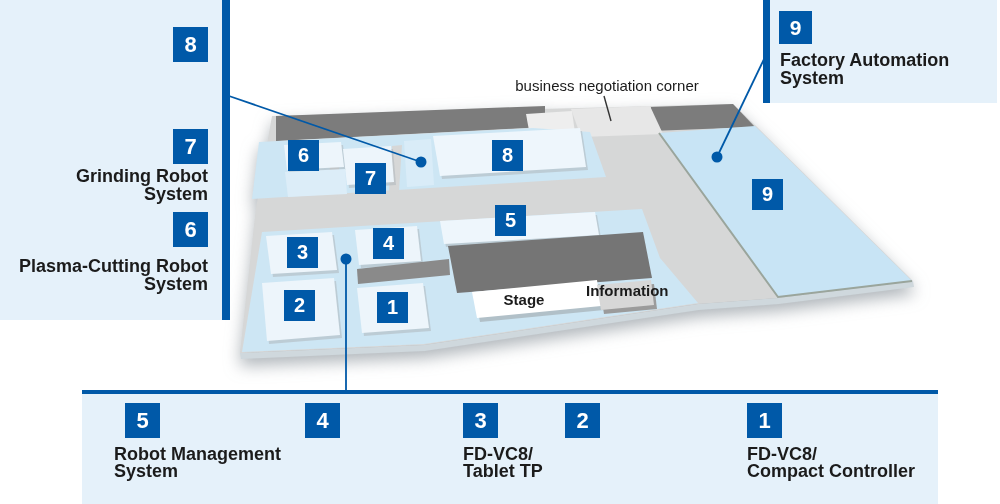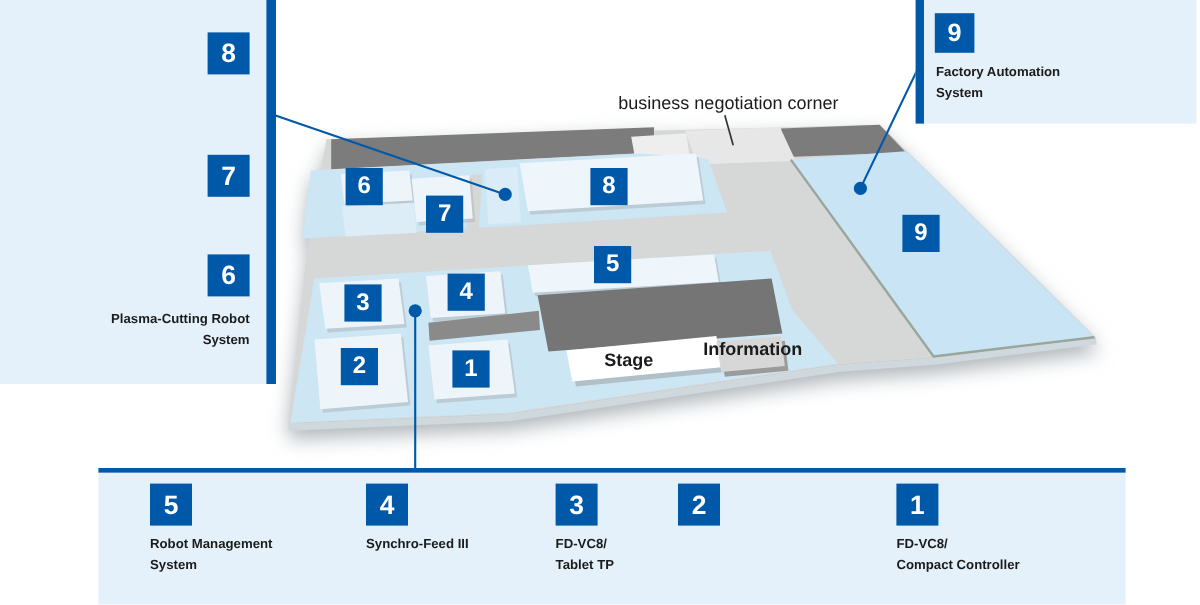--- a/index.html
+++ b/index.html
@@ -13,21 +13,21 @@
   .panel{position:absolute;background:#e5f1fa;}
   .vbar{position:absolute;background:#0059a8;}
   .hbar{position:absolute;background:#0059a8;}
   .badge{
     position:absolute;background:#0059a8;color:#fff;
     font-weight:700;text-align:center;
   }
   .badge.lg{width:35px;height:35px;font-size:22px;line-height:35px;}
   .badge.md{width:33px;height:33px;font-size:21px;line-height:33px;}
   .lbl{
-    position:absolute;color:#1b1b1b;font-size:11px;font-weight:700;
+    position:absolute;color:#1b1b1b;font-size:18px;font-weight:700;
     line-height:17.5px;white-space:pre-line;
   }
   .lbl.r{text-align:right;}
   
   .map-badge{
     position:absolute;width:31px;height:31px;background:#0059a8;color:#fff;
     font-size:20px;font-weight:700;line-height:31px;text-align:center;
   }
   svg{position:absolute;left:0;top:0;}
   .floor-shadow{filter:drop-shadow(0px 7px 8px rgba(110,120,130,0.55));}
@@ -116,40 +116,40 @@
   <div class="map-badge" style="left:355px;top:163px;">7</div>
   <div class="map-badge" style="left:492px;top:140px;">8</div>
   <div class="map-badge" style="left:752px;top:179px;">9</div>
 
   <div class="panel" style="left:0;top:0;width:222px;height:320px;"></div>
   <div class="vbar" style="left:222px;top:0;width:8px;height:320px;"></div>
 
   <div class="badge lg" style="left:173px;top:27px;">8</div>
 
   <div class="badge lg" style="left:173px;top:129px;">7</div>
+  <div class="lbl r" style="left:10px;top:168px;width:198px;">Grinding Robot System</div>
 
   <div class="badge lg" style="left:173px;top:212px;">6</div>
   <div class="lbl r" style="left:10px;top:258px;width:198px;">Plasma-Cutting Robot
 System</div>
 
   <div class="panel" style="left:763px;top:0;width:234px;height:103px;"></div>
   <div class="vbar" style="left:763px;top:0;width:7px;height:103px;"></div>
   <div class="badge md" style="left:779px;top:11px;">9</div>
   <div class="lbl" style="left:780px;top:51px;width:210px;line-height:18px;">Factory Automation
 System</div>
 
   <div class="hbar" style="left:82px;top:390px;width:856px;height:4px;"></div>
   <div class="panel" style="left:82px;top:394px;width:856px;height:110px;"></div>
 
   <div class="badge lg" style="left:125px;top:403px;">5</div>
-  <div class="lbl" style="left:125px;top:446px;width:170px;line-height:17px;">Robot Management
+  <div class="lbl" style="left:114px;top:446px;width:170px;line-height:17px;">Robot Management
 System</div>
 
   <div class="badge lg" style="left:305px;top:403px;">4</div>
-  <div class="lbl" style="left:305px;top:446px;width:150px;line-height:17px;">Synchro-Feed III</div>
 
   <div class="badge lg" style="left:463px;top:403px;">3</div>
   <div class="lbl" style="left:463px;top:446px;width:100px;line-height:17px;">FD-VC8/
 Tablet TP</div>
 
   <div class="badge lg" style="left:565px;top:403px;">2</div>
 
   <div class="badge lg" style="left:747px;top:403px;">1</div>
   <div class="lbl" style="left:747px;top:446px;width:180px;line-height:17px;">FD-VC8/
 Compact Controller</div>

